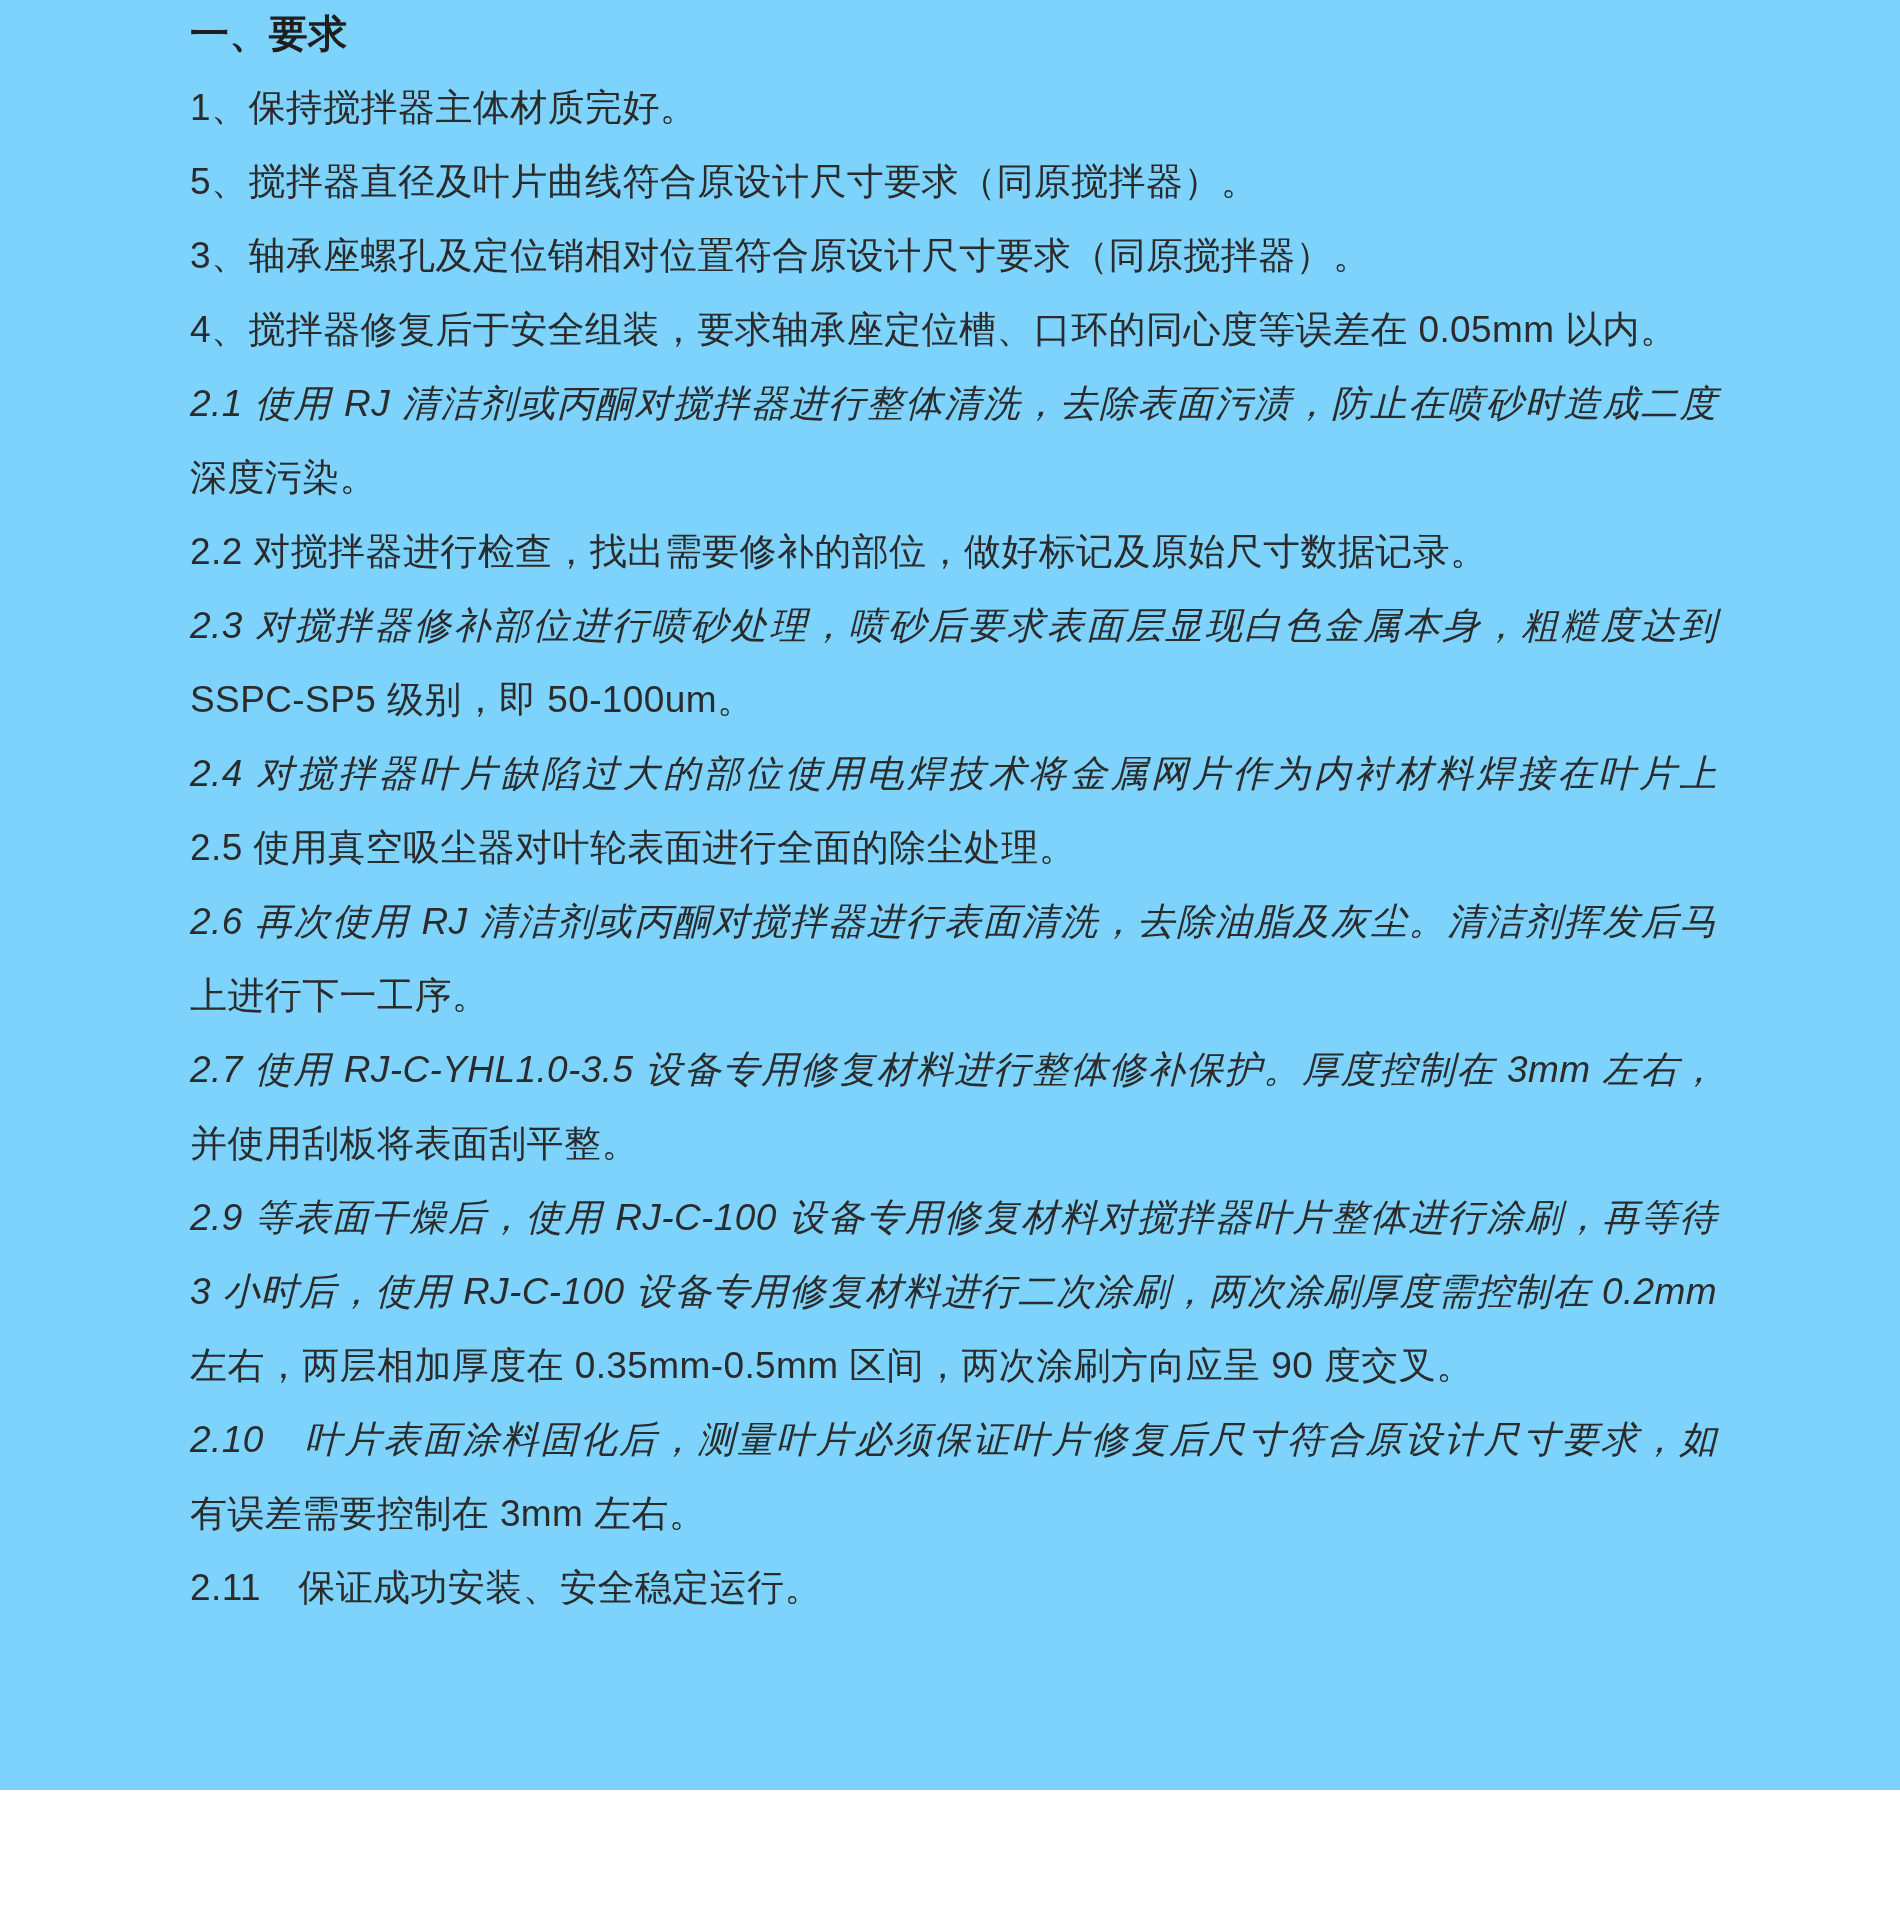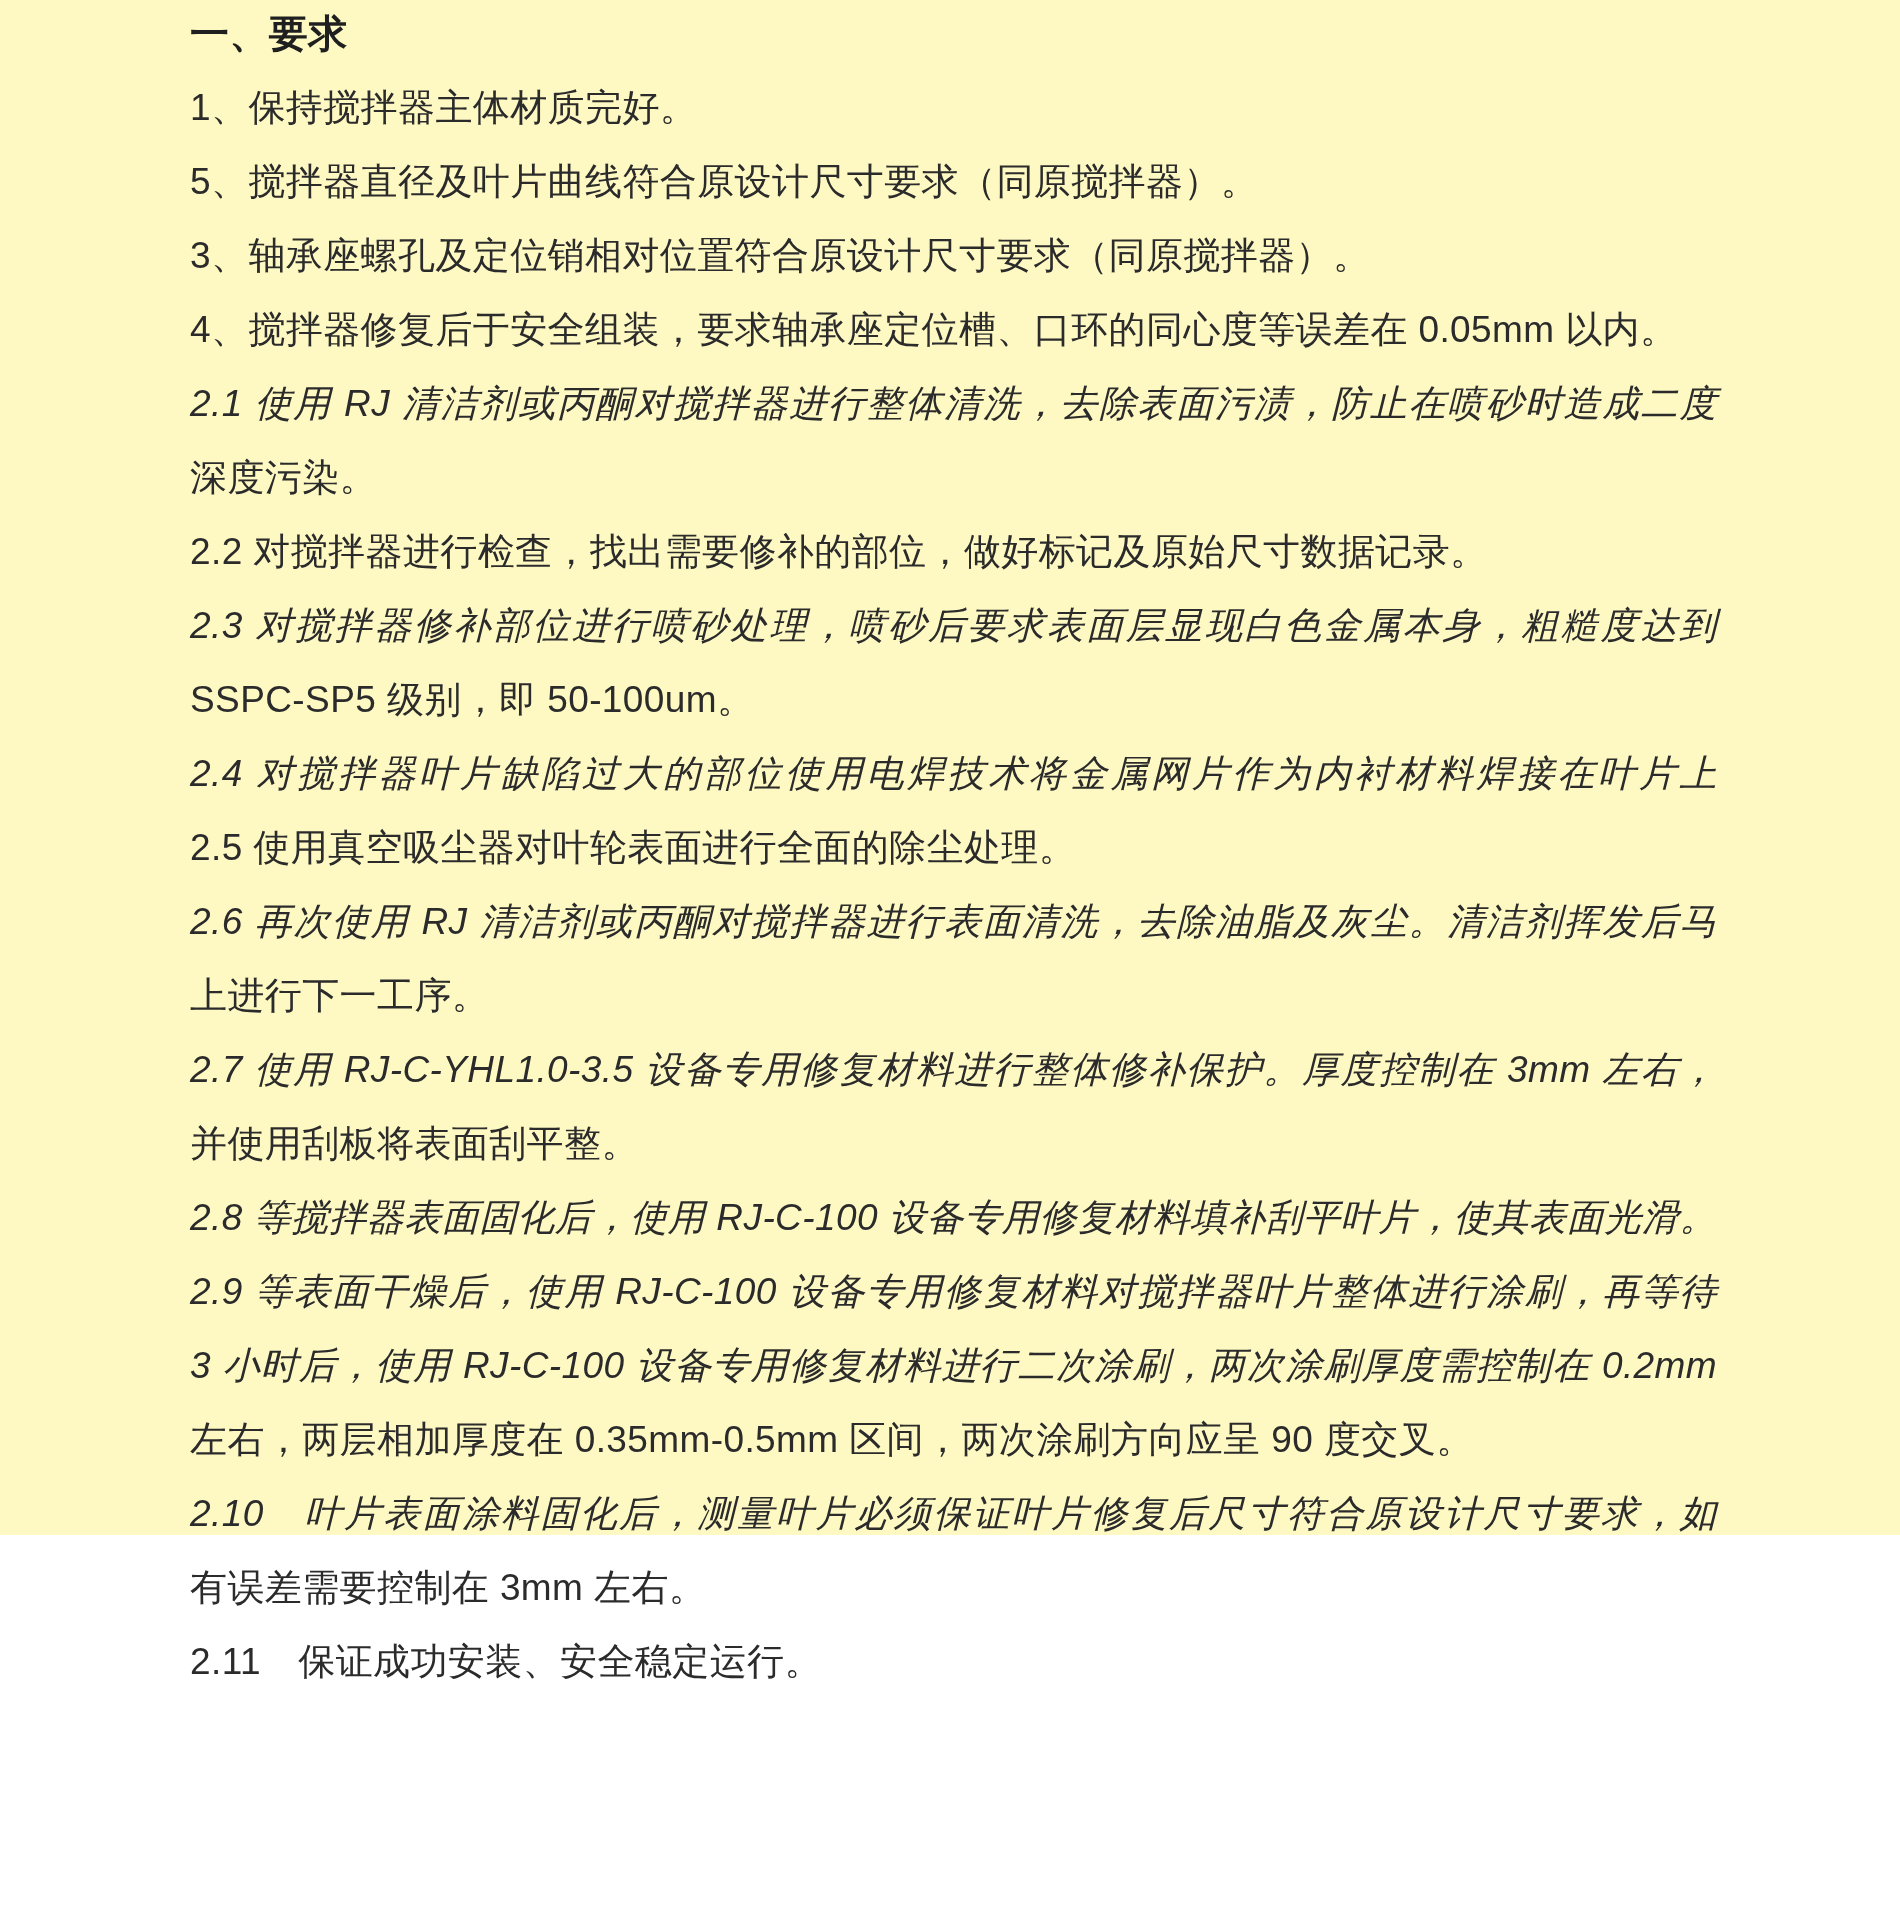--- a/index.html
+++ b/index.html
@@ -6,22 +6,22 @@
     margin: 0;
     padding: 0;
     background: #ffffff;
     width: 1901px;
     height: 1929px;
     overflow: hidden;
   }
   .page {
     position: relative;
     width: 1901px;
-    height: 1535px;
-    background: #fef9c3;
+    height: 1790px;
+    background: #7dd3fc;
   }
   .text-block {
     position: absolute;
     left: 190px;
     top: -3.1px;
     width: 1527px;
   }
   .line {
     font-family: "Liberation Sans", sans-serif;
     font-size: 37px;
@@ -56,21 +56,20 @@
       <div class="line">深度污染。</div>
       <div class="line">2.2 对搅拌器进行检查，找出需要修补的部位，做好标记及原始尺寸数据记录。</div>
       <div class="line full">2.3 对搅拌器修补部位进行喷砂处理，喷砂后要求表面层显现白色金属本身，粗糙度达到</div>
       <div class="line">SSPC-SP5 级别，即 50-100um。</div>
       <div class="line full">2.4 对搅拌器叶片缺陷过大的部位使用电焊技术将金属网片作为内衬材料焊接在叶片上</div>
       <div class="line">2.5 使用真空吸尘器对叶轮表面进行全面的除尘处理。</div>
       <div class="line full">2.6 再次使用 RJ 清洁剂或丙酮对搅拌器进行表面清洗，去除油脂及灰尘。清洁剂挥发后马</div>
       <div class="line">上进行下一工序。</div>
       <div class="line full">2.7 使用 RJ-C-YHL1.0-3.5 设备专用修复材料进行整体修补保护。厚度控制在 3mm 左右，</div>
       <div class="line">并使用刮板将表面刮平整。</div>
-      <div class="line full">2.8 等搅拌器表面固化后，使用 RJ-C-100 设备专用修复材料填补刮平叶片，使其表面光滑。</div>
       <div class="line full">2.9 等表面干燥后，使用 RJ-C-100 设备专用修复材料对搅拌器叶片整体进行涂刷，再等待</div>
       <div class="line full">3 小时后，使用 RJ-C-100 设备专用修复材料进行二次涂刷，两次涂刷厚度需控制在 0.2mm</div>
       <div class="line">左右，两层相加厚度在 0.35mm-0.5mm 区间，两次涂刷方向应呈 90 度交叉。</div>
       <div class="line full">2.10　叶片表面涂料固化后，测量叶片必须保证叶片修复后尺寸符合原设计尺寸要求，如</div>
       <div class="line">有误差需要控制在 3mm 左右。</div>
       <div class="line">2.11　保证成功安装、安全稳定运行。</div>
     </div>
 </div>
 
 

